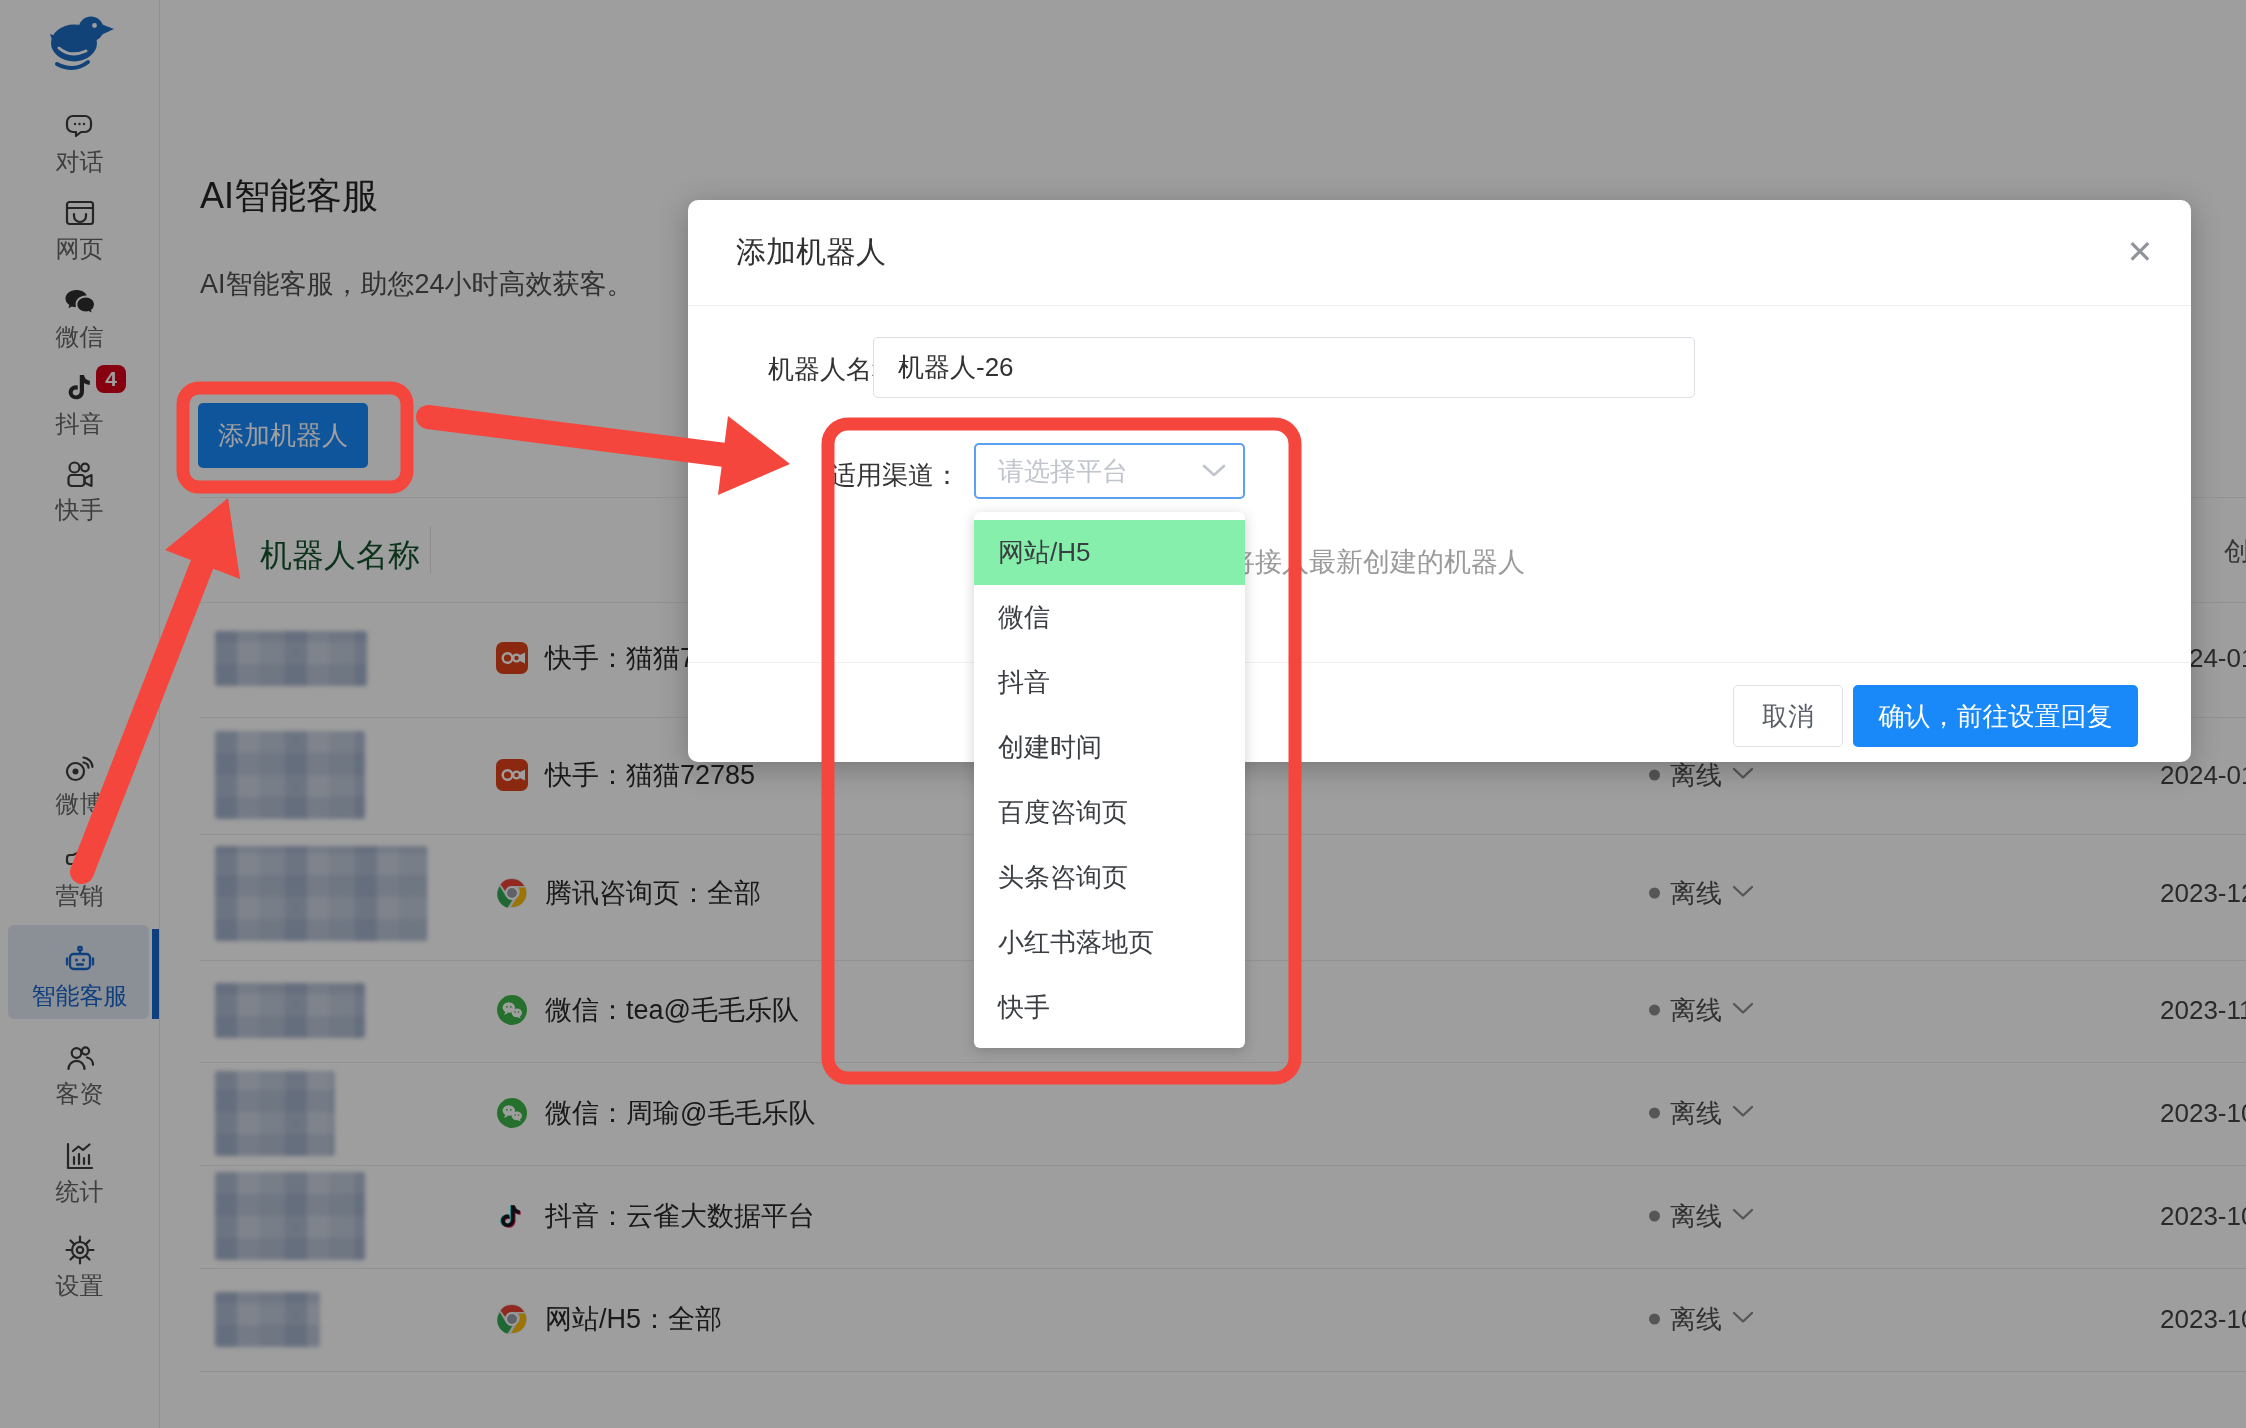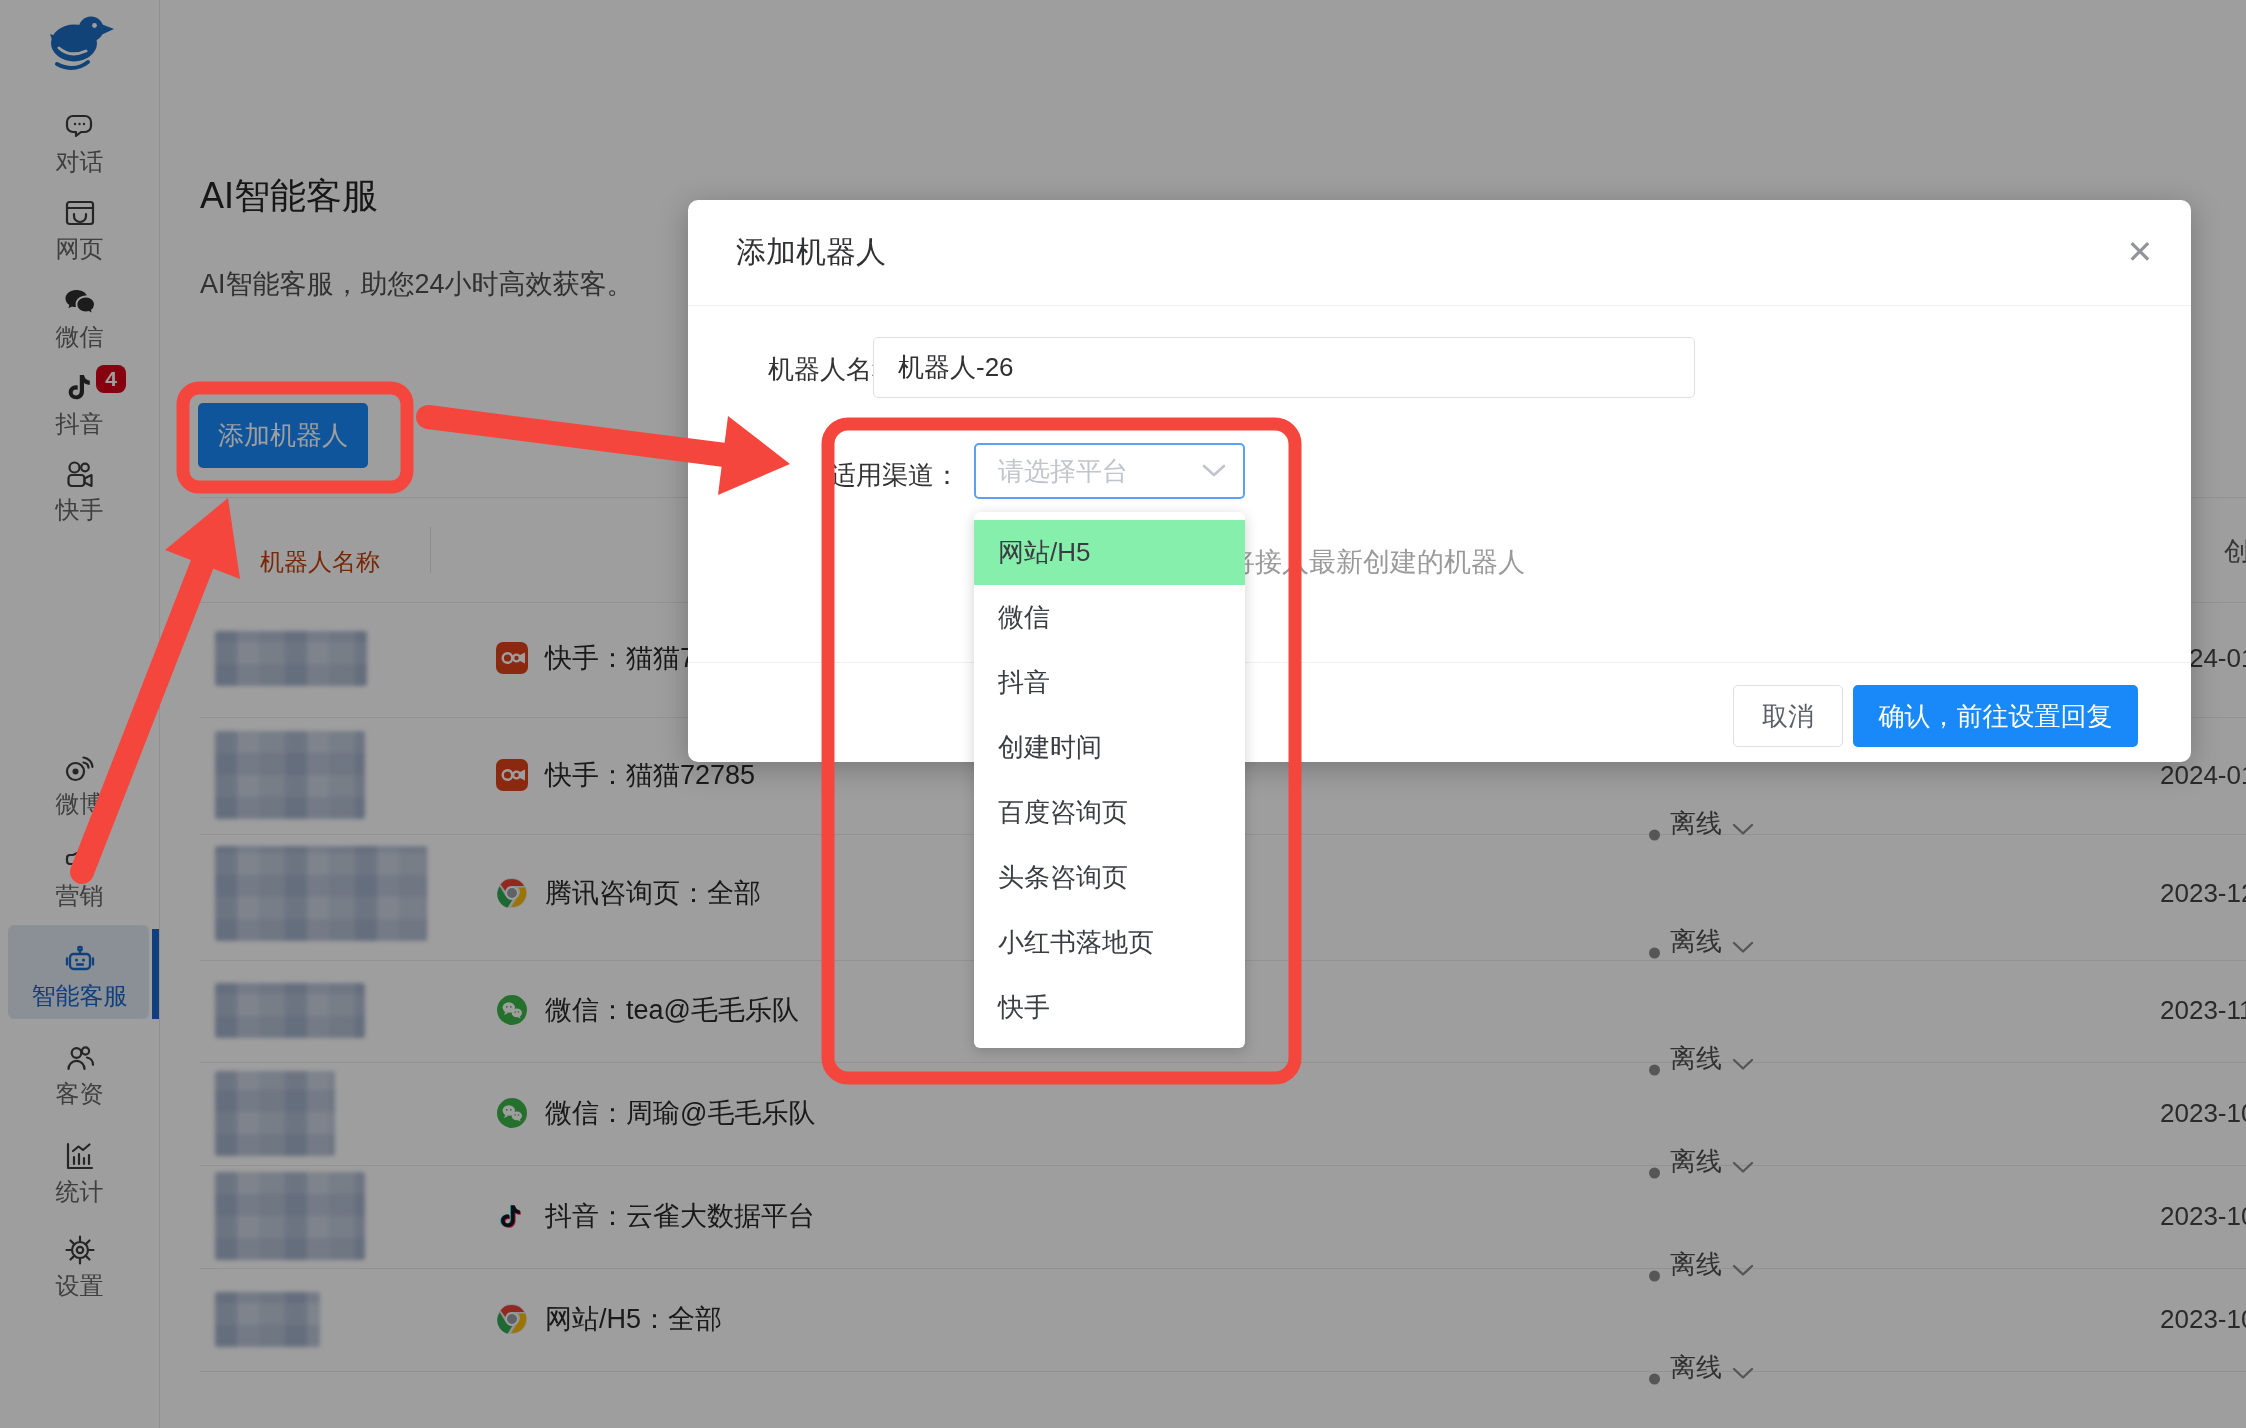--- a/index.html
+++ b/index.html
@@ -22,33 +22,33 @@
   .badge{position:absolute;left:96px;width:30px;height:28px;background:#d9001b;border-radius:8px;color:#fff;
     font-size:21px;line-height:28px;text-align:center;font-weight:bold;}
   
   .page-title{position:absolute;left:200px;top:172px;font-size:36px;color:#262626;font-weight:500;}
   .page-sub{position:absolute;left:200px;top:266px;font-size:27px;color:#4f4f4f;}
   .add-btn{position:absolute;left:198px;top:403px;width:170px;height:65px;background:var(--accent);
     border:none;border-radius:5px;color:#fff;font-size:26px;cursor:pointer;font-family:inherit;}
   
   .tbl-topline{position:absolute;left:200px;right:0;top:497px;height:1px;background:#ececec;}
   .tbl-headline{position:absolute;left:200px;right:0;top:602px;height:1px;background:#ececec;}
-  .th-name{position:absolute;left:260px;top:534px;font-size:24px;color:#c2410c;margin-top:12px;}
+  .th-name{position:absolute;left:260px;top:534px;font-size:32px;color:#14532d;}
   .th-created{position:absolute;left:2224px;top:534px;font-size:26px;color:#595959;white-space:nowrap;}
   .th-divider{position:absolute;left:430px;top:527px;width:1px;height:46px;background:#e2e2e2;}
   .t-sep{position:absolute;left:200px;right:0;height:1px;background:#ececec;}
   .t-row{position:absolute;left:159px;right:0;height:104px;}
   .blur-block{position:absolute;left:56px;border-radius:3px;filter:blur(2px);
     background:
       repeating-linear-gradient(90deg, rgba(88,112,158,.30) 0 22px, rgba(88,112,158,.08) 22px 44px, rgba(120,140,175,.22) 44px 70px),
       repeating-linear-gradient(0deg, rgba(120,140,175,.22) 0 22px, rgba(170,182,205,.10) 22px 44px),
       #dbe1eb;}
   .row-icon{position:absolute;left:337px;top:50%;margin-top:-16px;width:32px;height:32px;}
   .row-channel{position:absolute;left:386px;top:50%;transform:translateY(-50%);font-size:27px;color:#2b2b2b;white-space:nowrap;}
-  .row-status{position:absolute;left:1490px;top:50%;transform:translateY(-50%);display:flex;align-items:flex-end;gap:10px;cursor:pointer;margin-top:48px;}
+  .row-status{position:absolute;left:1490px;top:50%;transform:translateY(-50%);display:flex;align-items:center;gap:10px;cursor:pointer;}
   .st-dot{width:11px;height:11px;border-radius:50%;background:#8c8c8c;}
   .st-text{font-size:26px;color:#4f4f4f;}
   .row-date{position:absolute;left:2001px;top:50%;transform:translateY(-50%);font-size:26px;color:#454545;white-space:nowrap;}
   
   .dim{position:absolute;inset:0;background:rgba(0,0,0,0.38);z-index:50;}
   
   .modal{position:absolute;left:688px;top:200px;width:1503px;height:562px;background:#fff;border-radius:10px;
     z-index:60;box-shadow:0 6px 30px rgba(0,0,0,.25);}
   .m-title{position:absolute;left:48px;top:32px;font-size:30px;color:#303133;}
   .m-close{position:absolute;left:1430px;top:30px;width:44px;height:44px;font-size:32px;color:#909399;

